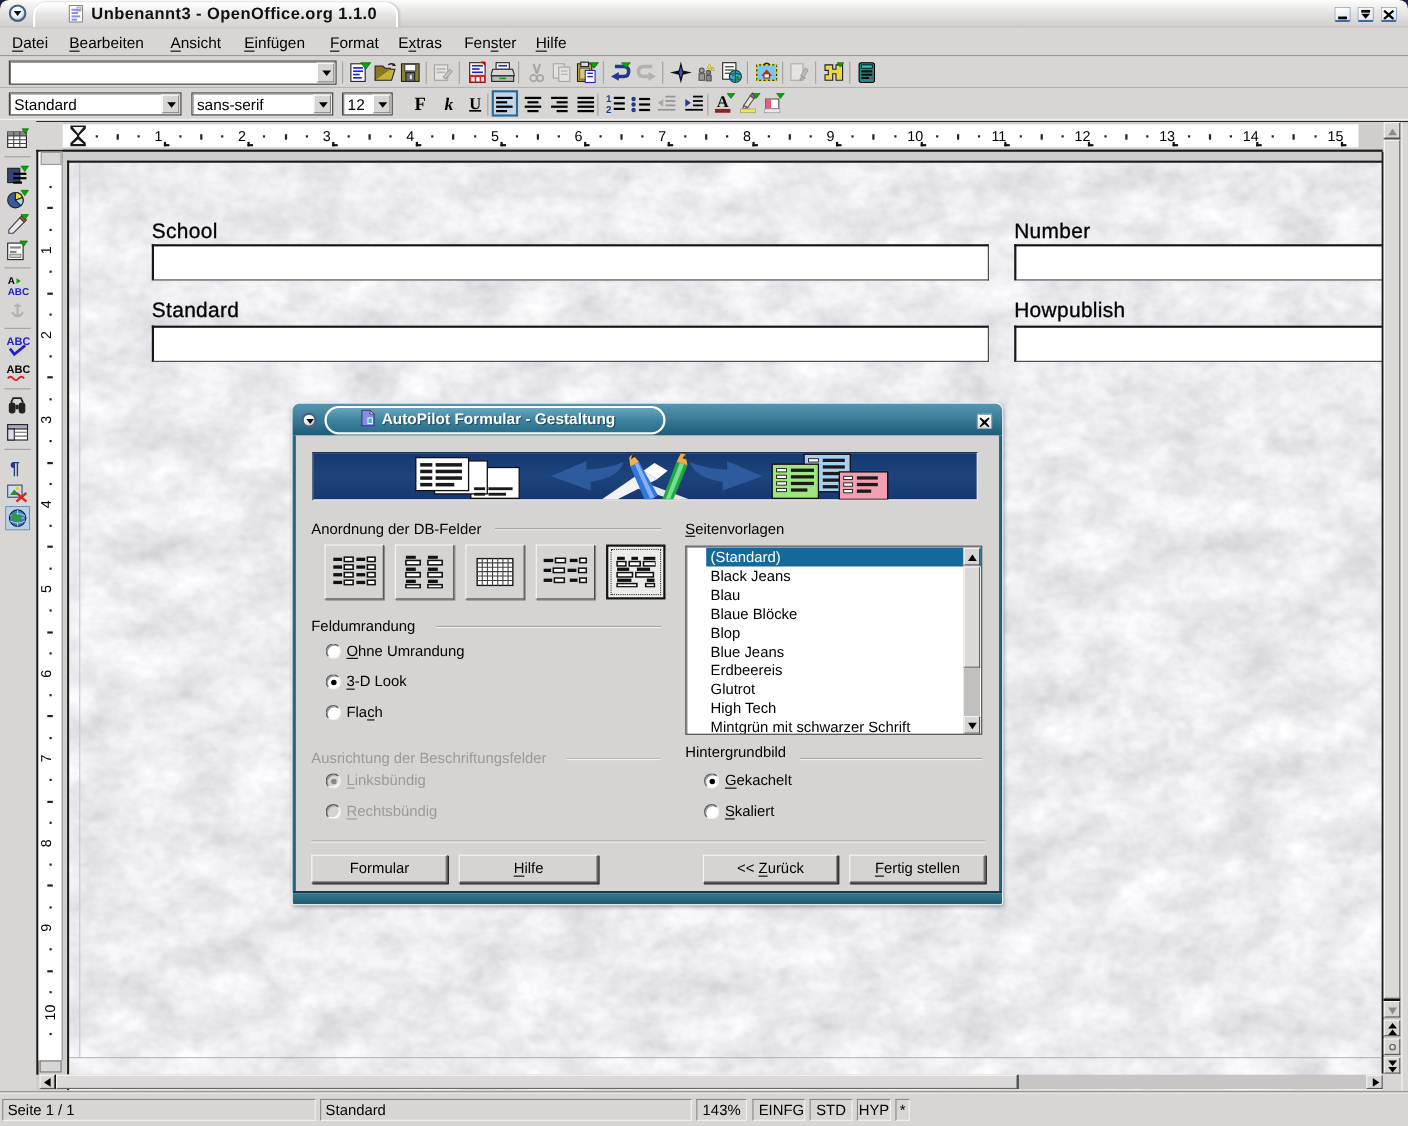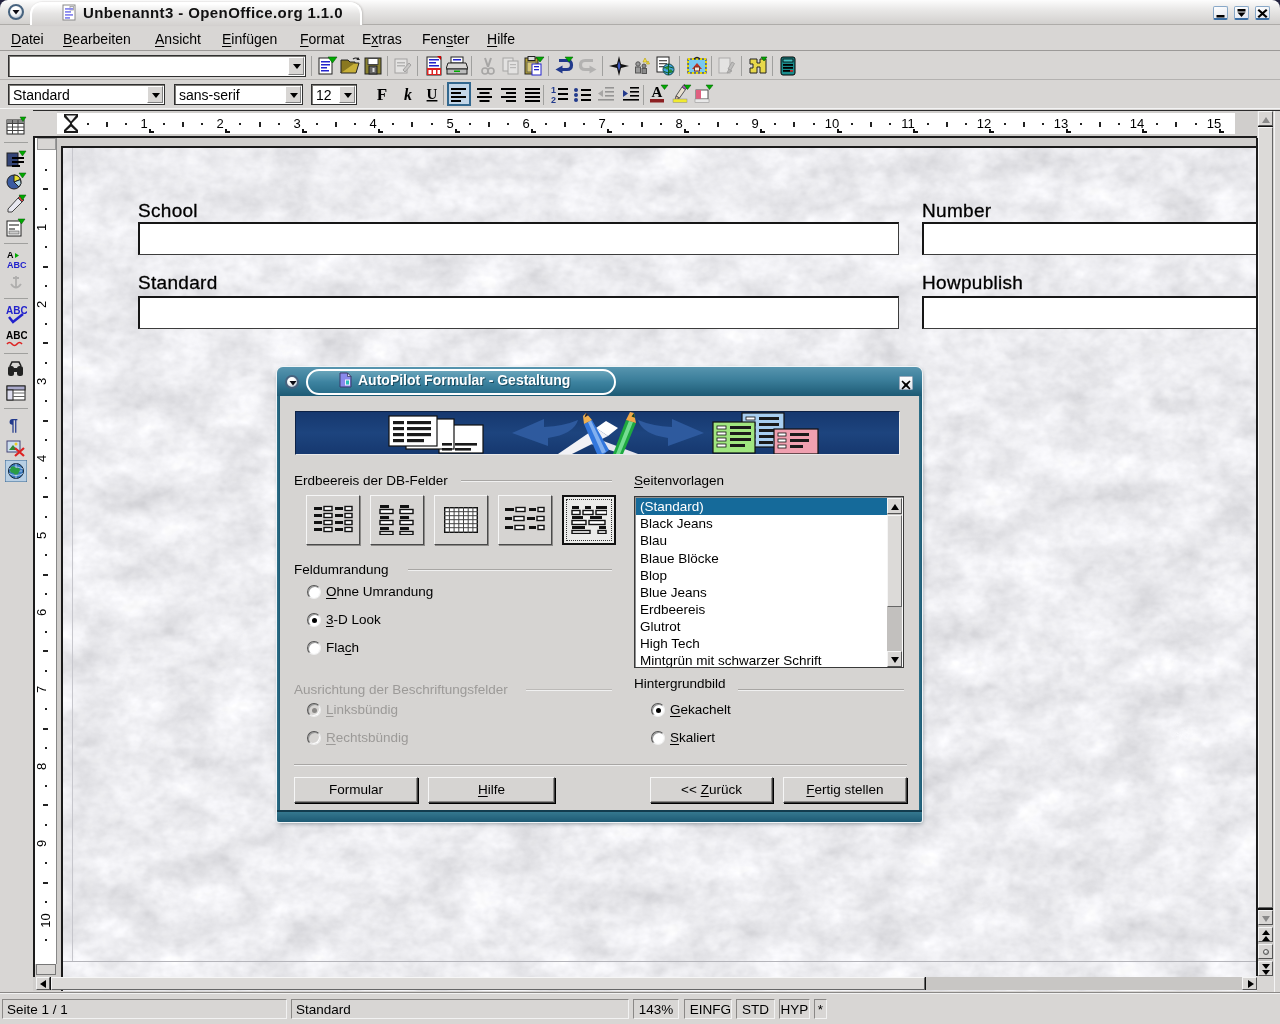--- a/index.html
+++ b/index.html
@@ -91,21 +91,21 @@
 
 #statusbar { position:absolute; left:0; top:992px; width:1280px; height:32px; background:#d8d6d4;
   border-top:1px solid #8a8886; box-shadow:inset 0 1px 0 #f2f2f2; }
 .stcell { position:absolute; top:6px; height:20px; background:#d8d6d4;
   border:1px solid; border-color:#8a8886 #f2f2f2 #f2f2f2 #8a8886;
   font-size:13.5px; color:#000; padding:2px 0 0 4px; }
 
 
 #dialog { position:absolute; left:266px; top:367px; width:645px; height:455px;
   border-radius:6px 6px 2px 2px; background:#d6d4d2;
-  box-shadow:0 0 0 1px #f0f4f6, 1px 2px 4px rgba(40,60,70,.45);margin-left:11px; }
+  box-shadow:0 0 0 1px #f0f4f6, 1px 2px 4px rgba(40,60,70,.45); }
 #dlg-titlebar { position:absolute; left:0; top:0; width:645px; height:29px;
   border-radius:6px 6px 0 0;
   background:linear-gradient(#5795af,#3b7e9a 45%,#1d5a74); }
 #dlg-side-l,#dlg-side-r { position:absolute; top:29px; width:3px; height:414px;
   background:linear-gradient(90deg,#2d7089,#1d5a74); }
 #dlg-side-l{left:0;} #dlg-side-r{right:0;}
 #dlg-bottom { position:absolute; left:0; top:443px; width:645px; height:12px; border-radius:0 0 2px 2px;
   background:linear-gradient(#35788f,#1d5a74); border-top:2px solid #123c4e; }
 #dlg-body { position:absolute; left:3px; top:29px; width:639px; height:414px; background:#d6d4d2; }
 #dlg-tab { position:absolute; left:29px; top:2px; width:310px; height:26px; border-radius:13px;
@@ -120,21 +120,21 @@
 .dlabel { position:absolute; font-size:13.5px; color:#000; white-space:nowrap; }
 .dlabel.dis { color:#9c9a98; }
 .gline { position:absolute; height:1px; background:#a8a6a4; box-shadow:0 1px 0 #f0f0f0; }
 .gline.dis { background:#bcbab8; }
 .laybtn { position:absolute; width:54px; height:50px; background:#d6d4d2;
   border:1px solid; border-color:#f6f6f6 #4a4a4a #4a4a4a #f6f6f6; box-shadow:1px 1px 0 #8c8a88; }
 .laybtn.sel { background:#ececea; border:2px solid #111; box-shadow:none; outline:1px dotted #333; outline-offset:-5px; }
 .laybtn svg { position:absolute; left:50%; top:50%; transform:translate(-50%,-50%); }
 #listbox { position:absolute; left:354px; top:100px; width:270px; height:172px; background:#fff;
   border:1px solid #3a3a3a; box-shadow:inset 1px 1px 0 #909090; overflow:hidden; }
-.lbrow { position:absolute; left:1px; width:252px; height:17px; font-size:13.5px; color:#000; padding:1px 0 0 4px; }
+.lbrow { position:absolute; left:18px; width:252px; height:17px; font-size:13.5px; color:#000; padding:1px 0 0 4px; }
 .lbrow.sel { background:#156a9a; color:#fff; }
 #lb-sb { position:absolute; right:1px; top:1px; width:15px; height:169px; background:#c2c0be; }
 .radio { position:absolute; width:14px; height:14px; border-radius:50%; background:#fff;
   border:1px solid; border-color:#555 #eee #eee #555; box-shadow:inset 1px 1px 0 #999, inset -1px -1px 0 #fdfdfd; }
 .radio.on:after { content:""; position:absolute; left:3.5px; top:3.5px; width:5px; height:5px; border-radius:50%; background:#000; }
 .radio.dis { background:#d6d4d2; }
 .radio.dis.on:after { background:#8a8886; }
 .rlabel { position:absolute; font-size:13.5px; color:#000; white-space:nowrap; }
 .rlabel.dis { color:#9c9a98; }
 #btn-sep { position:absolute; left:14px; top:368px; width:613px; height:2px;
@@ -893,21 +893,21 @@
         <rect x="478" y="17" width="44" height="25" fill="#f0a0b0" stroke="#111" stroke-width="1.2"></rect>
         <g fill="#1a1a1a">
           <rect x="482" y="21" width="8" height="3" fill="#fff" stroke="#111" stroke-width="0.8"></rect>
               <rect x="494" y="21" width="19" height="3"></rect>
           <rect x="482" y="27" width="8" height="3" fill="#fff" stroke="#111" stroke-width="0.8"></rect>
               <rect x="494" y="27" width="19" height="3"></rect>
           <rect x="482" y="33" width="8" height="3" fill="#fff" stroke="#111" stroke-width="0.8"></rect>
               <rect x="494" y="33" width="13" height="3"></rect>
         </g>
       </svg></div>
-      <div class="dlabel" style="left:14px;top:77px;">Erdbeereis der DB-Felder</div>
+      <div class="dlabel" style="left:14px;top:77px;">Anordnung der DB-Felder</div>
       <div class="gline" style="left:181px;top:84px;width:151px;"></div>
       <div class="dlabel" style="left:354px;top:77px;"><u>S</u>eitenvorlagen</div>
 
       <div class="laybtn" id="lay1" style="left:26px;top:99px;">
           <svg width="40" height="30">
   <g fill="#111">
               <rect x="1" y="2" width="8" height="3"></rect>
               <rect x="1" y="9" width="8" height="3"></rect>
               <rect x="1" y="16" width="8" height="3"></rect>
               <rect x="1" y="23" width="8" height="3"></rect>

